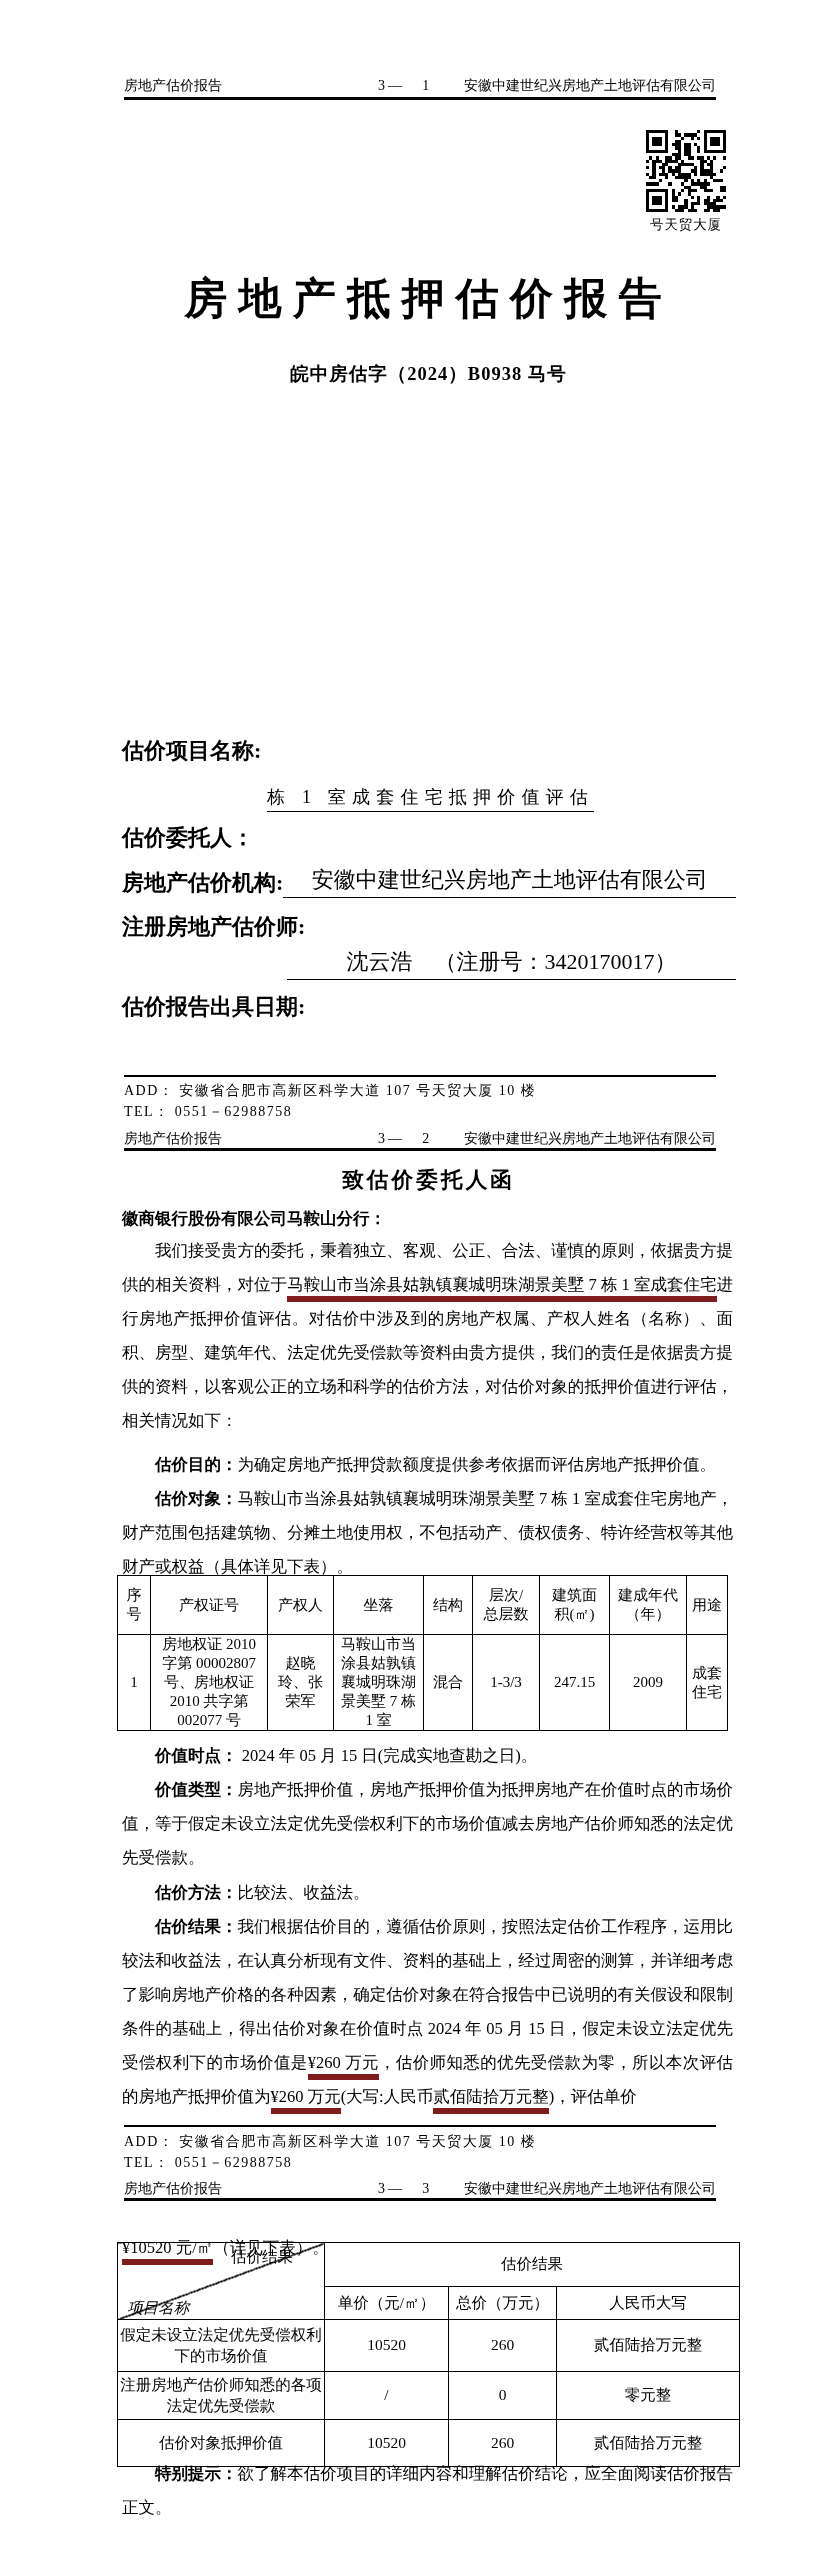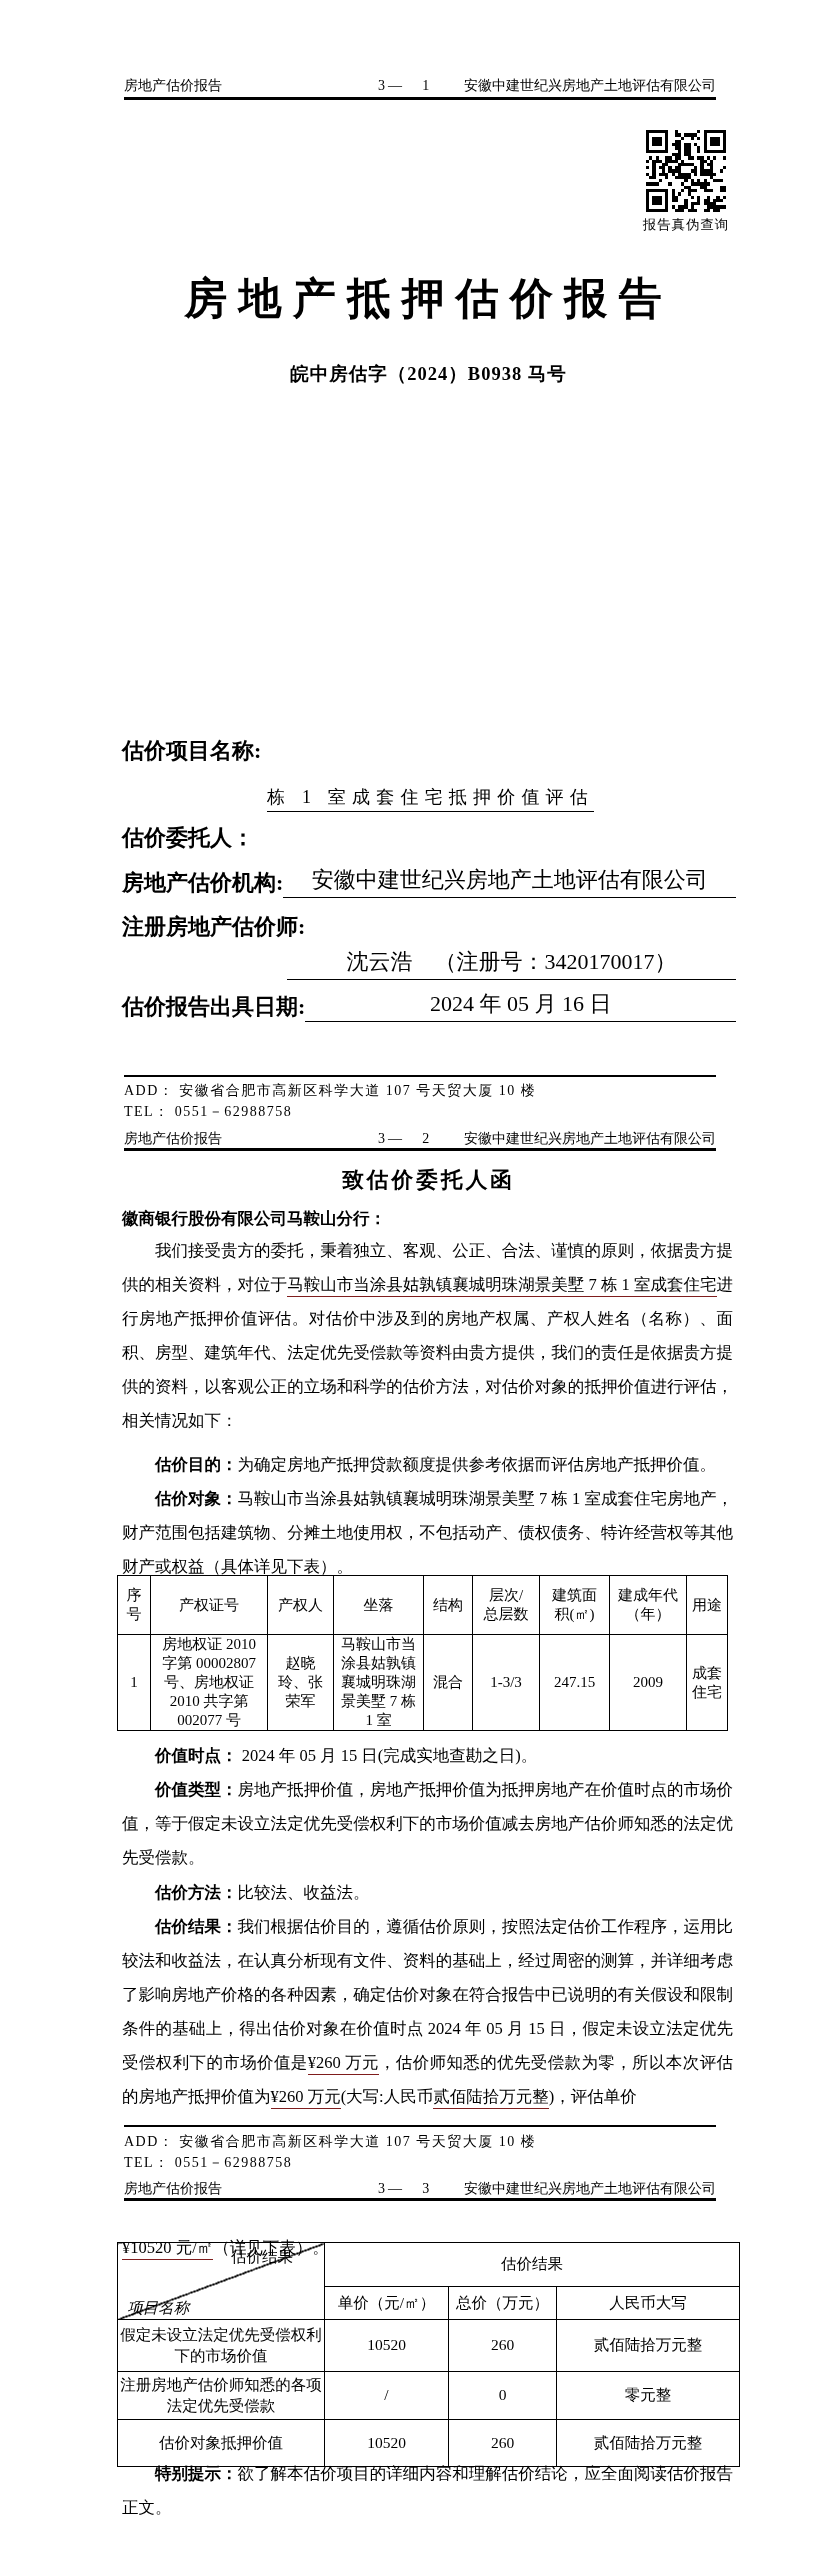--- a/index.html
+++ b/index.html
@@ -31,21 +31,21 @@
   .cont-line .val{display:inline-block;margin-left:145px;letter-spacing:6.2px;
                   border-bottom:1.5px solid #000;padding-bottom:2.1px;}
   
   .ltitle{left:0;width:818px;text-align:center;font-size:21.6px;font-weight:bold;
           letter-spacing:3.1px;transform:translateX(19.6px);}
   .salut{left:122px;font-size:16.5px;font-weight:bold;}
   .para{left:122px;width:611px;font-size:16.5px;line-height:34px;text-align:justify;
         text-indent:33px;}
   .para.noindent{text-indent:0;margin-top:21px;}
   .b{font-weight:bold;}
-  .u{border-bottom:1px solid #7f1d1d;padding-bottom:1.5px;}
+  .u{border-bottom:6px solid #7f1d1d;padding-bottom:1.5px;}
   
   table{border-collapse:collapse;table-layout:fixed;}
   td{border:1px solid #000;text-align:center;vertical-align:middle;
      white-space:pre-line;padding:0;}
   .t1{left:117px;top:1575px;width:610px;font-size:15px;line-height:19px;}
   .t1 table{width:610px;border:1.5px solid #000;}
   .t2{left:117px;top:2242px;width:622px;font-size:15.5px;line-height:20.6px;}
   .t2 table{width:622px;border:1.5px solid #000;}
   .diagcell{position:relative;
     background:linear-gradient(to bottom right,transparent calc(50% - 0.8px),
@@ -269,21 +269,21 @@
       <rect x="10" y="24" width="1" height="1" fill="#000"></rect>
       <rect x="11" y="24" width="1" height="1" fill="#000"></rect>
       <rect x="13" y="24" width="1" height="1" fill="#000"></rect>
       <rect x="14" y="24" width="1" height="1" fill="#000"></rect>
       <rect x="15" y="24" width="1" height="1" fill="#000"></rect>
       <rect x="18" y="24" width="1" height="1" fill="#000"></rect>
       <rect x="19" y="24" width="1" height="1" fill="#000"></rect>
       <rect x="21" y="24" width="1" height="1" fill="#000"></rect>
       <rect x="22" y="24" width="1" height="1" fill="#000"></rect>
     </svg></div>
-<div class="abs qrcaption">报告真伪查询</div>
+<div class="abs qrcaption">号天贸大厦</div>
 
 <div class="abs bigtitle">房地产抵押估价报告</div>
 <div class="abs reportno">皖中房估字（2024）B0938 马号</div>
 
 <div class="abs field" style="top:740px">
   <span class="lab">估价项目名称:</span>
 </div>
 <div class="abs cont-line" style="top:785px">
   <span class="val">栋 1 室成套住宅抵押价值评估</span>
 </div>
@@ -300,21 +300,20 @@
 <div class="abs field" style="top:916px">
   <span class="lab">注册房地产估价师:</span>
 </div>
 
 <div class="abs field" style="top:954px;padding-left:165px;width:449px">
   <span class="val">沈云浩　（注册号：3420170017）</span>
 </div>
 
 <div class="abs field" style="top:996px">
   <span class="lab">估价报告出具日期:</span>
-  <span class="val">2024 年 05 月 16 日</span>
 </div>
 
 <div class="abs rule thin" style="top:1075px"></div>
 <div class="abs foot" style="top:1082px">ADD： 安徽省合肥市高新区科学大道 107 号天贸大厦 10 楼</div>
 <div class="abs foot" style="top:1103px">TEL： 0551－62988758</div>
 
 <div class="abs pagehead" style="top:1130px">
   <span class="l">房地产估价报告</span>
   <span class="c">3—　2</span>
   <span class="r">安徽中建世纪兴房地产土地评估有限公司</span>

